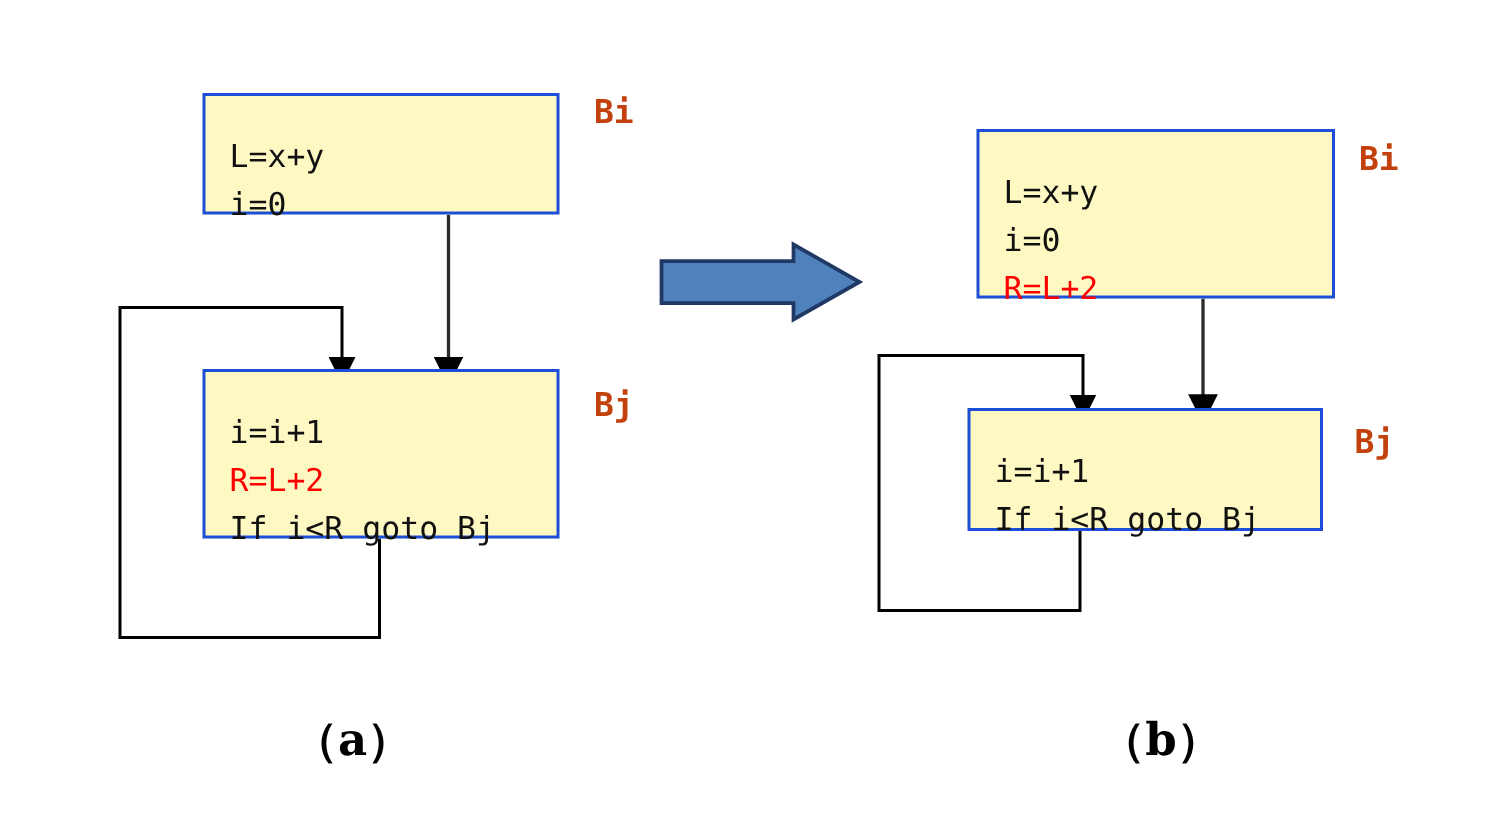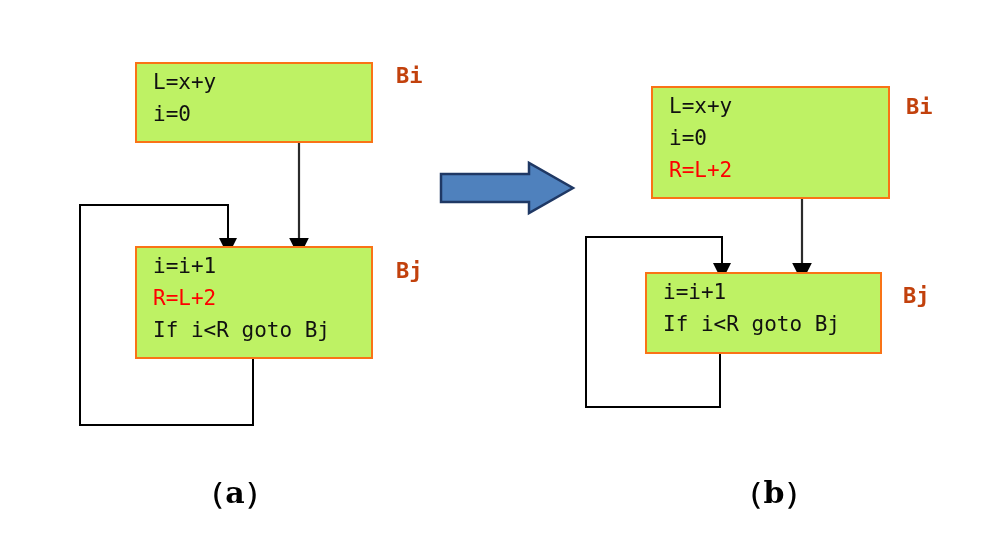--- a/index.html
+++ b/index.html
@@ -13,23 +13,23 @@
     height: 544px;
     background: #ffffff;
     overflow: hidden;
     font-family: "DejaVu Sans Mono", "Liberation Mono", monospace;
   }
 
   
   .block {
     position: absolute;
     box-sizing: border-box;
-    background: #bef264;
-    border: 2px solid #f97316;
-    padding: 2px 0 0 16px;
+    background: #fef9c3;
+    border: 2px solid #1d4ed8;
+    padding: 24px 0 0 16px;
   }
   .code-line {
     font-family: "DejaVu Sans Mono", "Liberation Mono", monospace;
     font-size: 21px;
     line-height: 32px;
     color: #111111;
     white-space: pre;
     letter-spacing: 0px;
   }
   .code-line.hoisted {

